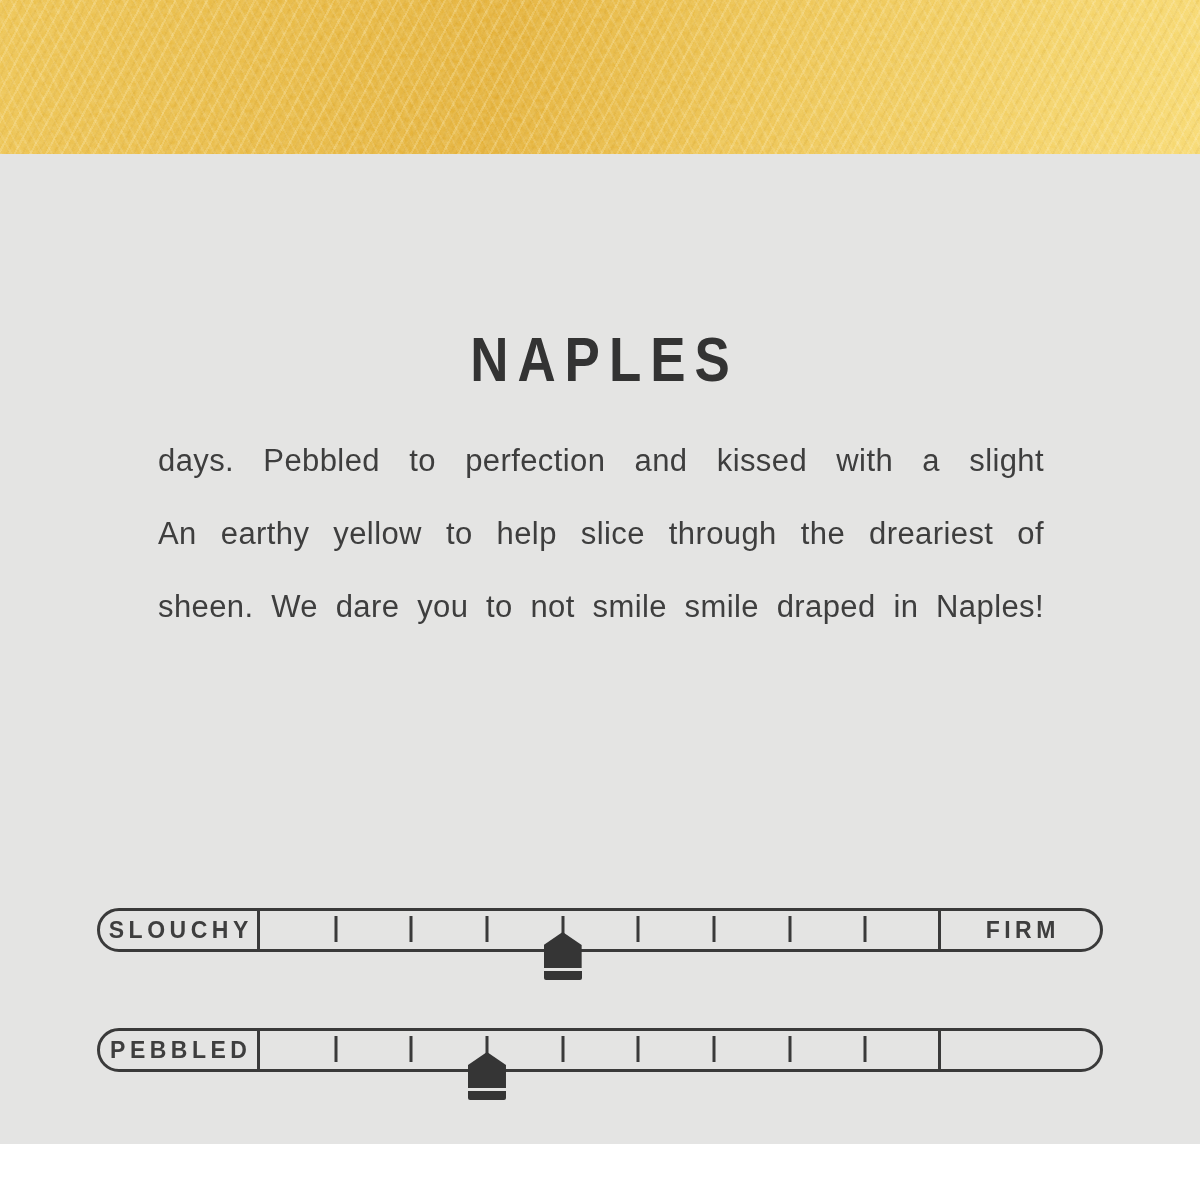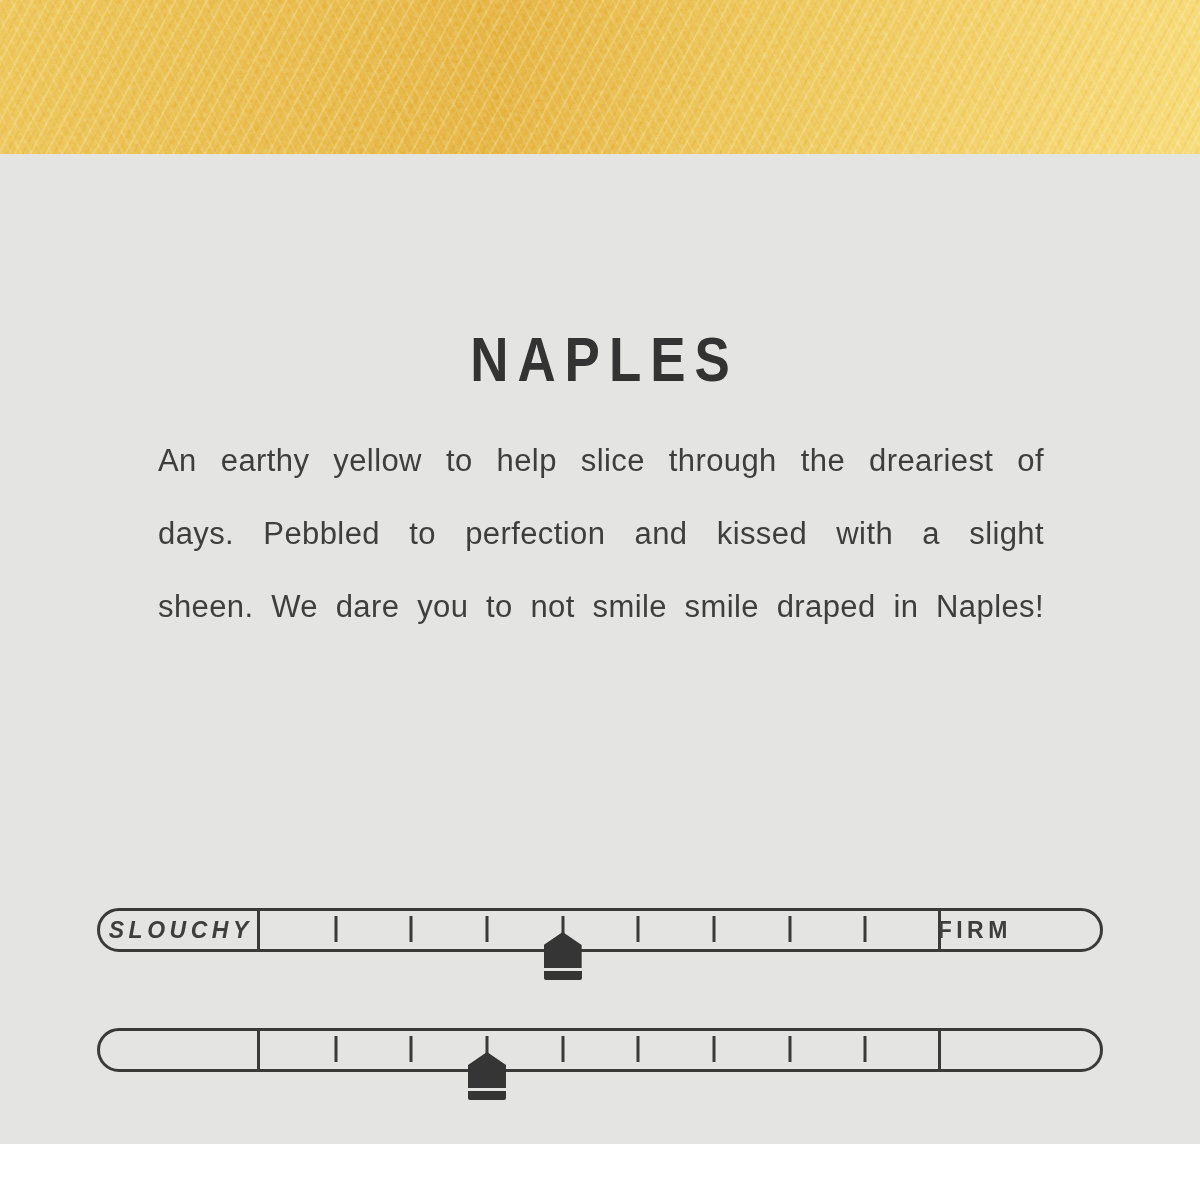--- a/index.html
+++ b/index.html
@@ -84,22 +84,22 @@
     position: absolute;
     top: 0; height: 38px;
     display: flex; align-items: center; justify-content: center;
     font-size: 23px;
     font-weight: 700;
     letter-spacing: 4.5px;
     text-indent: 4.5px;
     color: var(--ink, #3e3e3e);
     white-space: nowrap;
   }
-  .label-left  { left: 0; width: 157px; font-style: italic; }
-  .label-right { left: 793px; width: 159px; }
+  .label-left  { left: 0; width: 157px; }
+  .label-right { left: 841px; width: 159px; }
 
   .sep {
     position: absolute;
     top: -1px; height: 40px; width: 3px;
     background: var(--line, #3a3a3a);
   }
   .sep-left  { left: 157px; }
   .sep-right { left: 838px; }
 
   .track-area {
@@ -152,22 +152,22 @@
         </filter>
       </defs>
       <rect width="1200" height="154" filter="url(#grainDark)" opacity="0.55"></rect>
       <rect width="1200" height="154" filter="url(#grainLight)" opacity="0.5"></rect>
     </svg>
   </div>
 
   <h1 class="title">NAPLES</h1>
 
   <div class="description">
+    <div class="desc-line">days. Pebbled to perfection and kissed with a slight</div>
     <div class="desc-line">An earthy yellow to help slice through the dreariest of</div>
-    <div class="desc-line">days. Pebbled to perfection and kissed with a slight</div>
     <div class="desc-line">sheen. We dare you to not smile smile draped in Naples!</div>
   </div>
 
   <div class="scale scale-1">
     <div class="scale-label label-left">SLOUCHY</div>
     <div class="sep sep-left"></div>
     <div class="track-area">
         <div class="tick" style="left: 11.1111%;"></div>
         <div class="tick" style="left: 22.2222%;"></div>
         <div class="tick" style="left: 33.3333%;"></div>
@@ -179,20 +179,21 @@
         <div class="marker" style="left: 44.4444%;">
           <div class="marker-head"></div>
           <div class="marker-cap"></div>
         </div>
       </div>
     <div class="sep sep-right"></div>
     <div class="scale-label label-right">FIRM</div>
   </div>
 
   <div class="scale scale-2">
+    <div class="scale-label label-left">PEBBLED</div>
     <div class="sep sep-left"></div>
     <div class="track-area">
         <div class="tick" style="left: 11.1111%;"></div>
         <div class="tick" style="left: 22.2222%;"></div>
         <div class="tick" style="left: 33.3333%;"></div>
         <div class="tick" style="left: 44.4444%;"></div>
         <div class="tick" style="left: 55.5556%;"></div>
         <div class="tick" style="left: 66.6667%;"></div>
         <div class="tick" style="left: 77.7778%;"></div>
         <div class="tick" style="left: 88.8889%;"></div>

